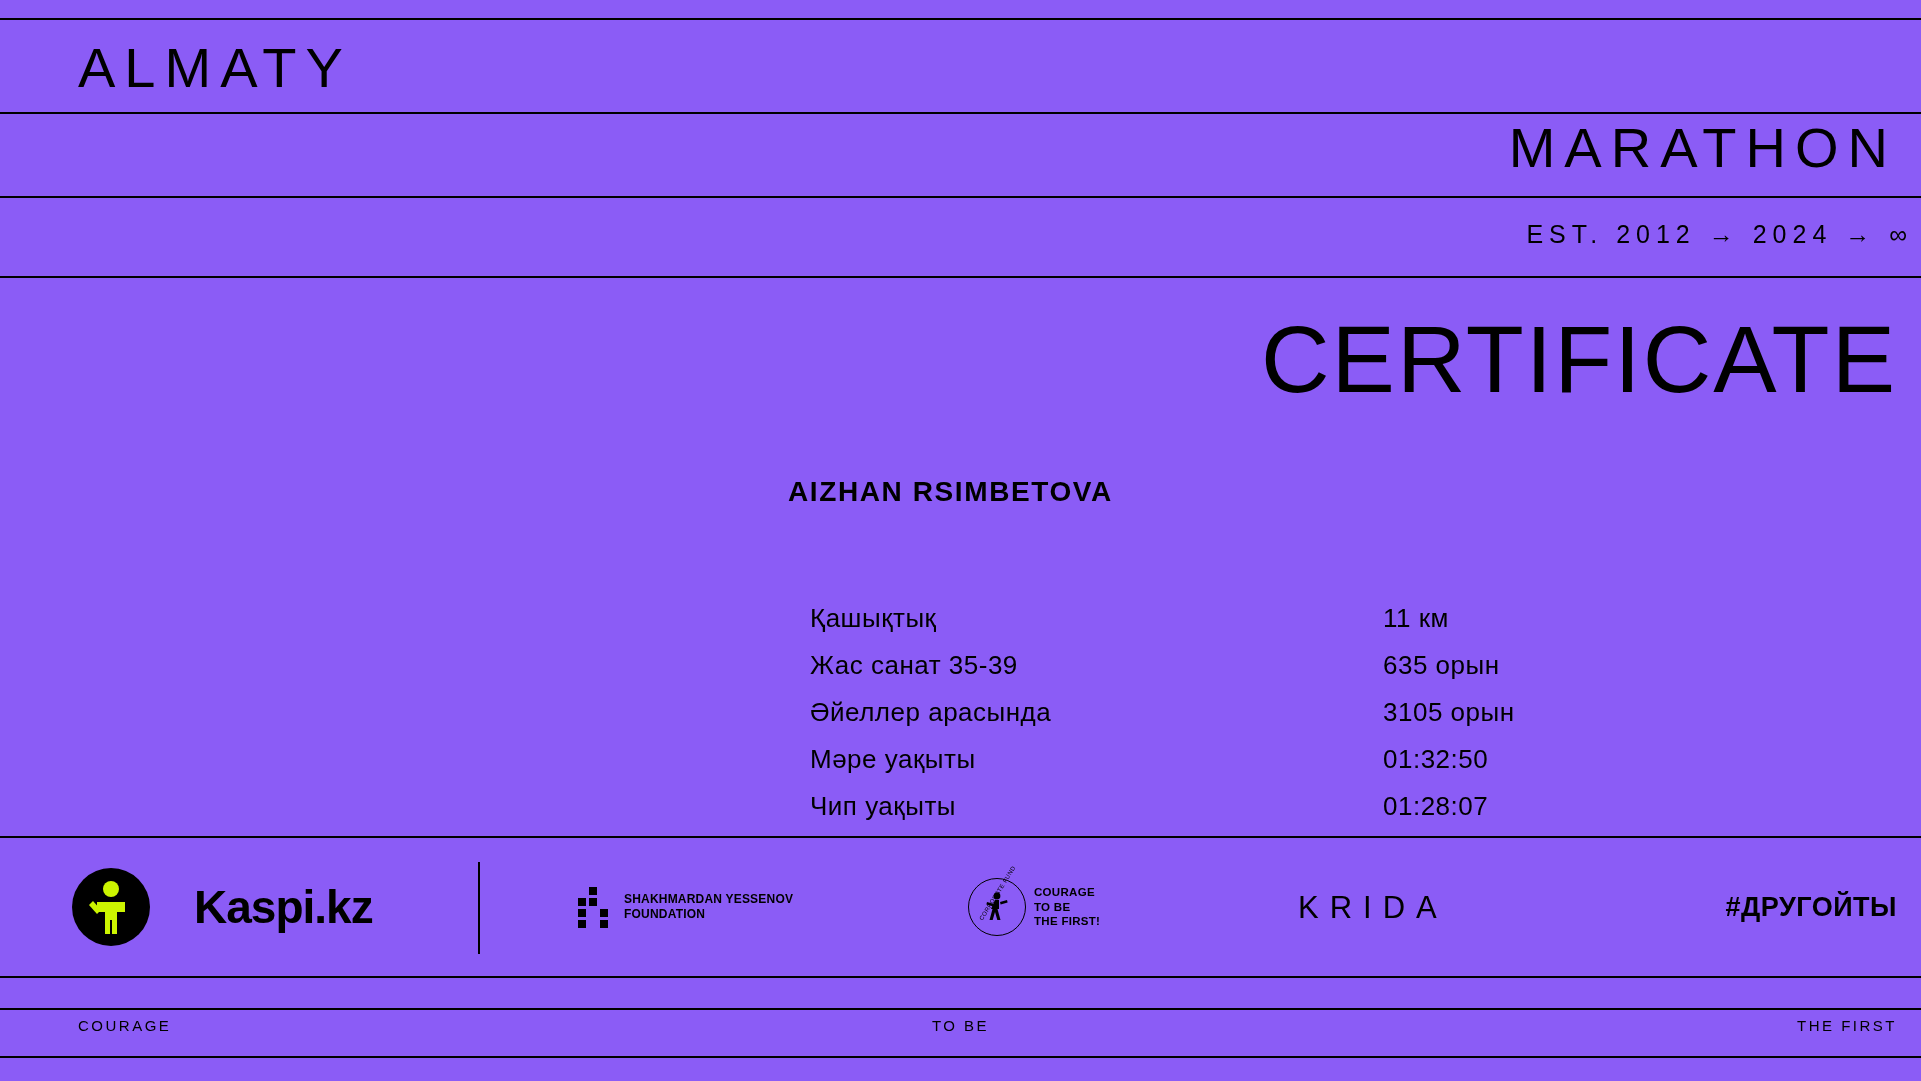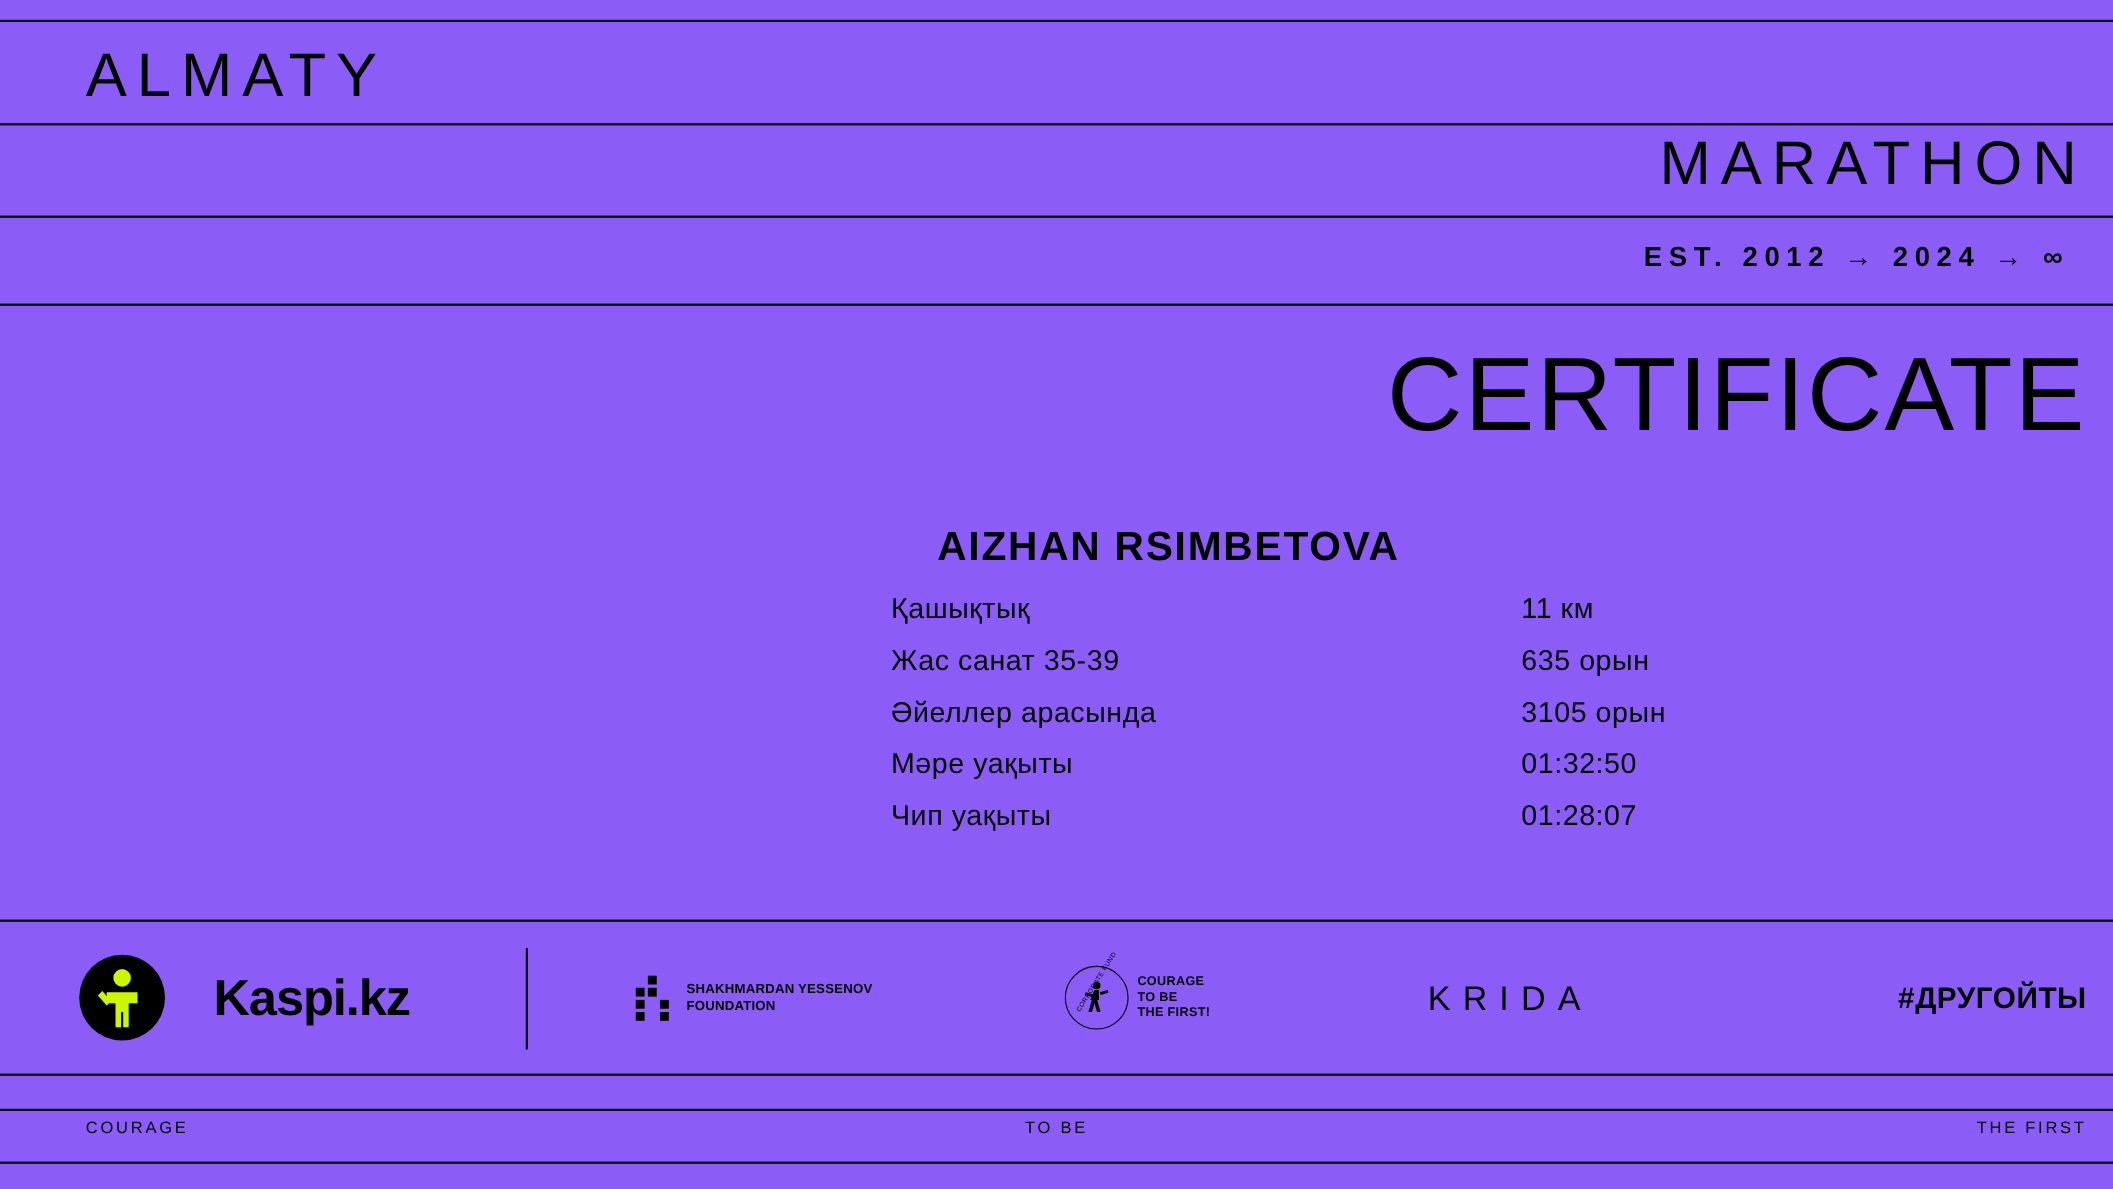--- a/index.html
+++ b/index.html
@@ -55,25 +55,25 @@
     top: 120px;
     font-size: 56px;
     letter-spacing: 9px;
     font-weight: 400;
     line-height: 1;
     white-space: nowrap;
     text-align: right;
   }
   .brand-est {
     position: absolute;
-    right: 40px;
+    right: 8px;
     top: 222px;
     font-size: 25px;
     letter-spacing: 6px;
-    font-weight: 700;
+    font-weight: 400;
     line-height: 1;
     white-space: nowrap;
     text-align: left;
   }
 
   
   .title {
     position: absolute;
     right: 24px;
     top: 312px;
@@ -81,34 +81,34 @@
     letter-spacing: 2px;
     font-weight: 400;
     line-height: 1;
     white-space: nowrap;
     text-align: right;
   }
 
   
   .athlete-name {
     position: absolute;
-    left: 852px;
+    left: 788px;
     top: 478px;
-    font-size: 37px;
+    font-size: 28px;
     font-weight: 700;
     letter-spacing: 1.6px;
     line-height: 1;
     white-space: nowrap;
   }
 
   
   .results {
     position: absolute;
     left: 810px;
-    top: 540px;
+    top: 605px;
     width: 960px;
   }
   .result-row {
     display: flex;
     align-items: baseline;
     height: 47px;
   }
   .result-label {
     width: 573px;
     font-size: 26px;

